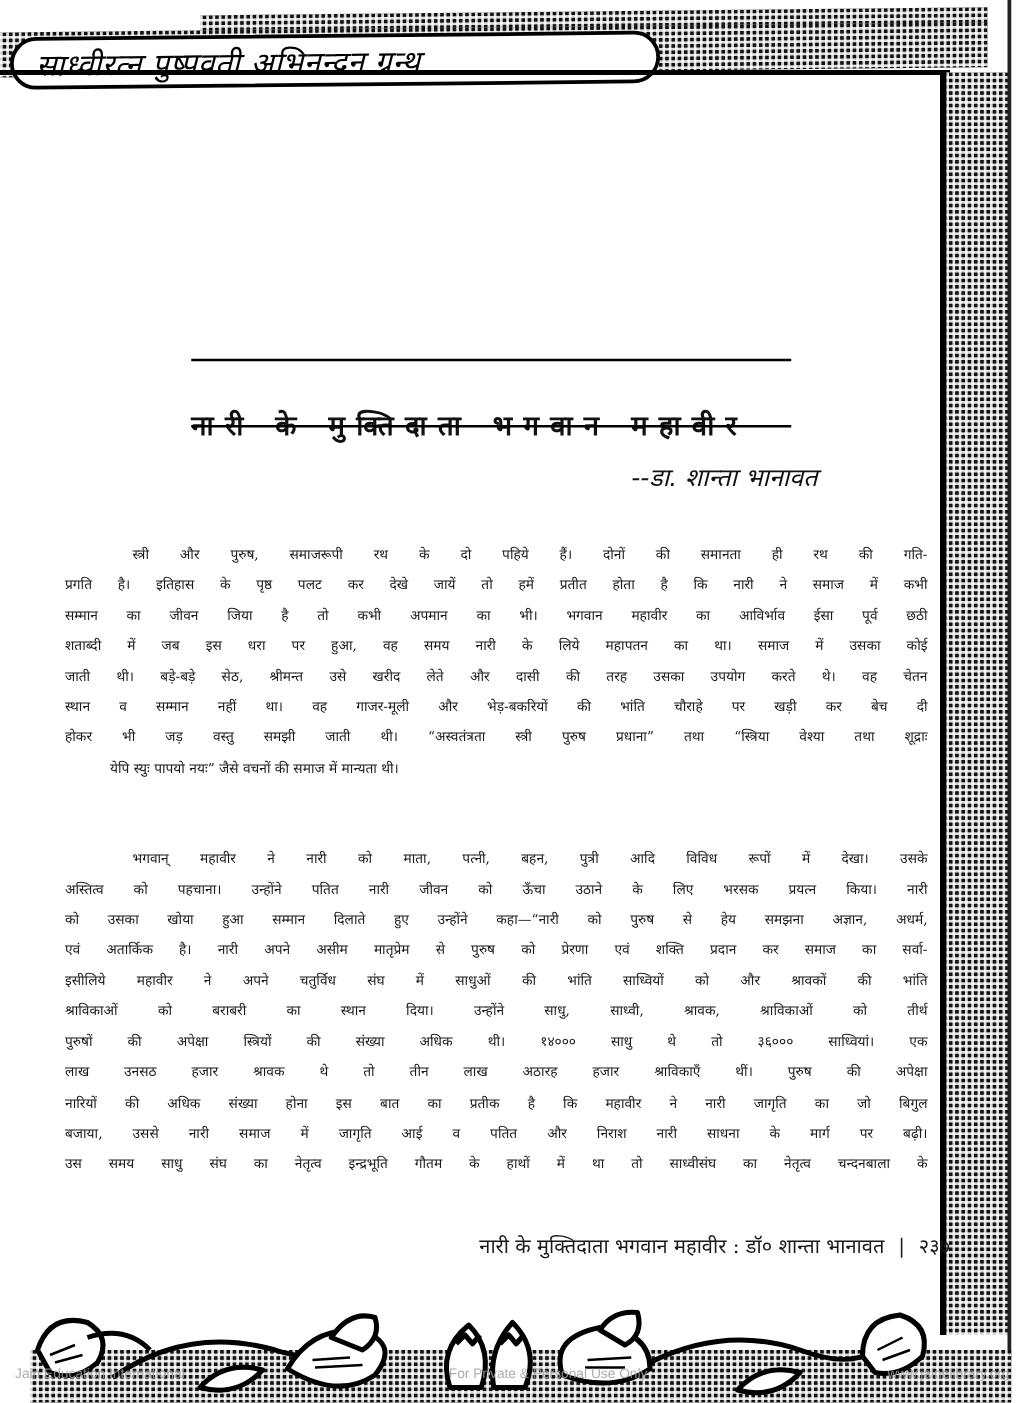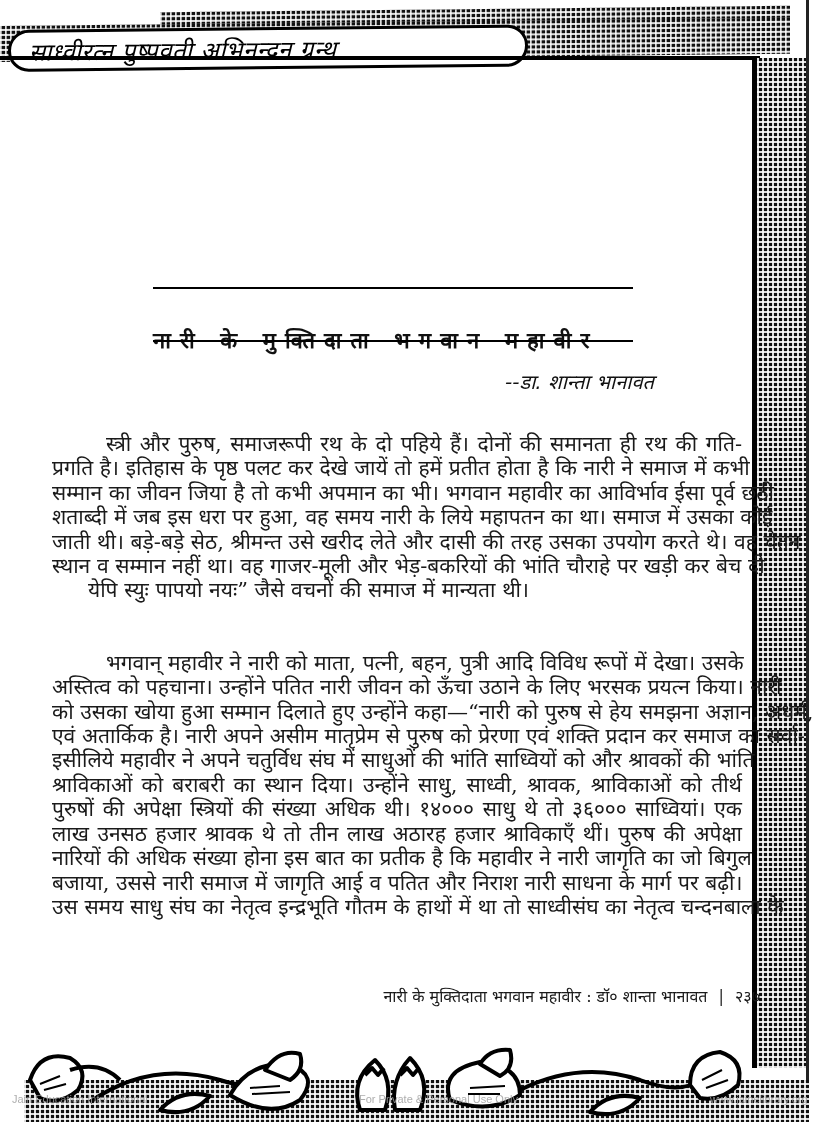--- a/index.html
+++ b/index.html
@@ -106,21 +106,21 @@
     font-size: 20px;
     color: #111;
     white-space: nowrap;
   }
   
   .body-text {
     position: absolute;
     left: 52px; top: 432px;
     width: 690px;
     font-family: "DejaVu Serif", serif;
-    font-size: 21px;
+    font-size: 11px;
     line-height: 24.4px;
     color: #1a1a1a;
   }
   .para {
     margin: 0;
     text-align: justify;
     text-align-last: left;
   }
   .para .line {
     display: block;
@@ -184,20 +184,21 @@
 <div class="author">--डा. शान्ता भानावत</div>
 
 <div class="body-text">
   <p class="para" style="text-indent:0;">
     <span class="line" style="padding-left:54px;">स्त्री और पुरुष, समाजरूपी रथ के दो पहिये हैं। दोनों की समानता ही रथ की गति-</span>
     <span class="line">प्रगति है। इतिहास के पृष्ठ पलट कर देखे जायें तो हमें प्रतीत होता है कि नारी ने समाज में कभी</span>
     <span class="line">सम्मान का जीवन जिया है तो कभी अपमान का भी। भगवान महावीर का आविर्भाव ईसा पूर्व छठी</span>
     <span class="line">शताब्दी में जब इस धरा पर हुआ, वह समय नारी के लिये महापतन का था। समाज में उसका कोई</span>
     <span class="line">जाती थी। बड़े-बड़े सेठ, श्रीमन्त उसे खरीद लेते और दासी की तरह उसका उपयोग करते थे। वह चेतन</span>
     <span class="line">स्थान व सम्मान नहीं था। वह गाजर-मूली और भेड़-बकरियों की भांति चौराहे पर खड़ी कर बेच दी</span>
+    <span class="line">होकर भी जड़ वस्तु समझी जाती थी। “अस्वतंत्रता स्त्री पुरुष प्रधाना” तथा “स्त्रिया वेश्या तथा शूद्राः</span>
     <span class="line last">येपि स्युः पापयो नयः” जैसे वचनों की समाज में मान्यता थी।</span>
   </p>
   <p class="para">
     <span class="line" style="padding-left:54px;margin-top:48px;">भगवान् महावीर ने नारी को माता, पत्नी, बहन, पुत्री आदि विविध रूपों में देखा। उसके</span>
     <span class="line">अस्तित्व को पहचाना। उन्होंने पतित नारी जीवन को ऊँचा उठाने के लिए भरसक प्रयत्न किया। नारी</span>
     <span class="line">को उसका खोया हुआ सम्मान दिलाते हुए उन्होंने कहा—“नारी को पुरुष से हेय समझना अज्ञान, अधर्म,</span>
     <span class="line">एवं अतार्किक है। नारी अपने असीम मातृप्रेम से पुरुष को प्रेरणा एवं शक्ति प्रदान कर समाज का सर्वा-</span>
     <span class="line">इसीलिये महावीर ने अपने चतुर्विध संघ में साधुओं की भांति साध्वियों को और श्रावकों की भांति</span>
     <span class="line">श्राविकाओं को बराबरी का स्थान दिया। उन्होंने साधु, साध्वी, श्रावक, श्राविकाओं को तीर्थ</span>
     <span class="line">पुरुषों की अपेक्षा स्त्रियों की संख्या अधिक थी। १४००० साधु थे तो ३६००० साध्वियां। एक</span>

